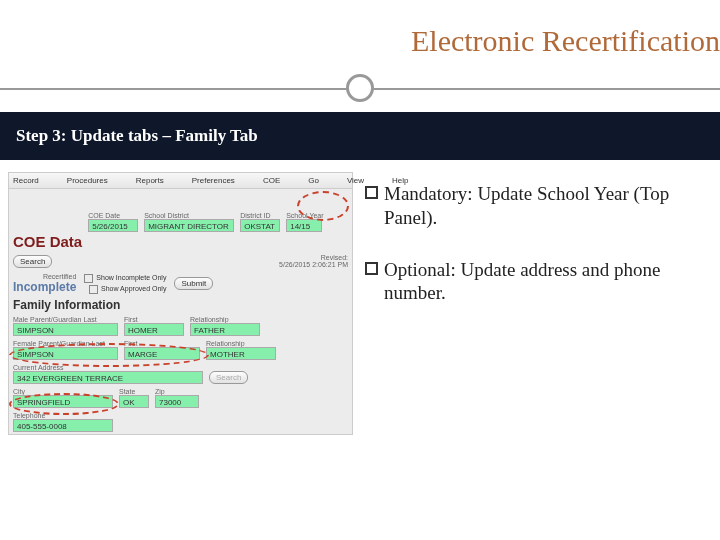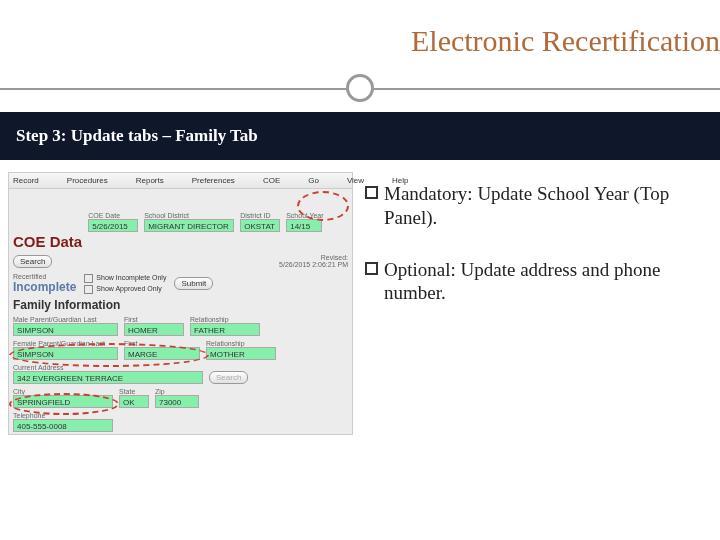--- a/index.html
+++ b/index.html
@@ -107,20 +107,21 @@
     position: absolute;
     border: 2px dashed #c9412b;
     border-radius: 50%;
     pointer-events: none;
   }
   .recertified-row {
     padding: 2px 4px;
     display: flex;
     align-items: center;
     gap: 8px;
+    text-align: right;
   }
   .incomplete {
     font-size: 12px;
     font-weight: bold;
     color: #5b7aa8;
   }
   .row { display: flex; gap: 6px; padding: 2px 4px; align-items: flex-end; }
   .section-title {
     font-size: 12px;
     font-weight: bold;

